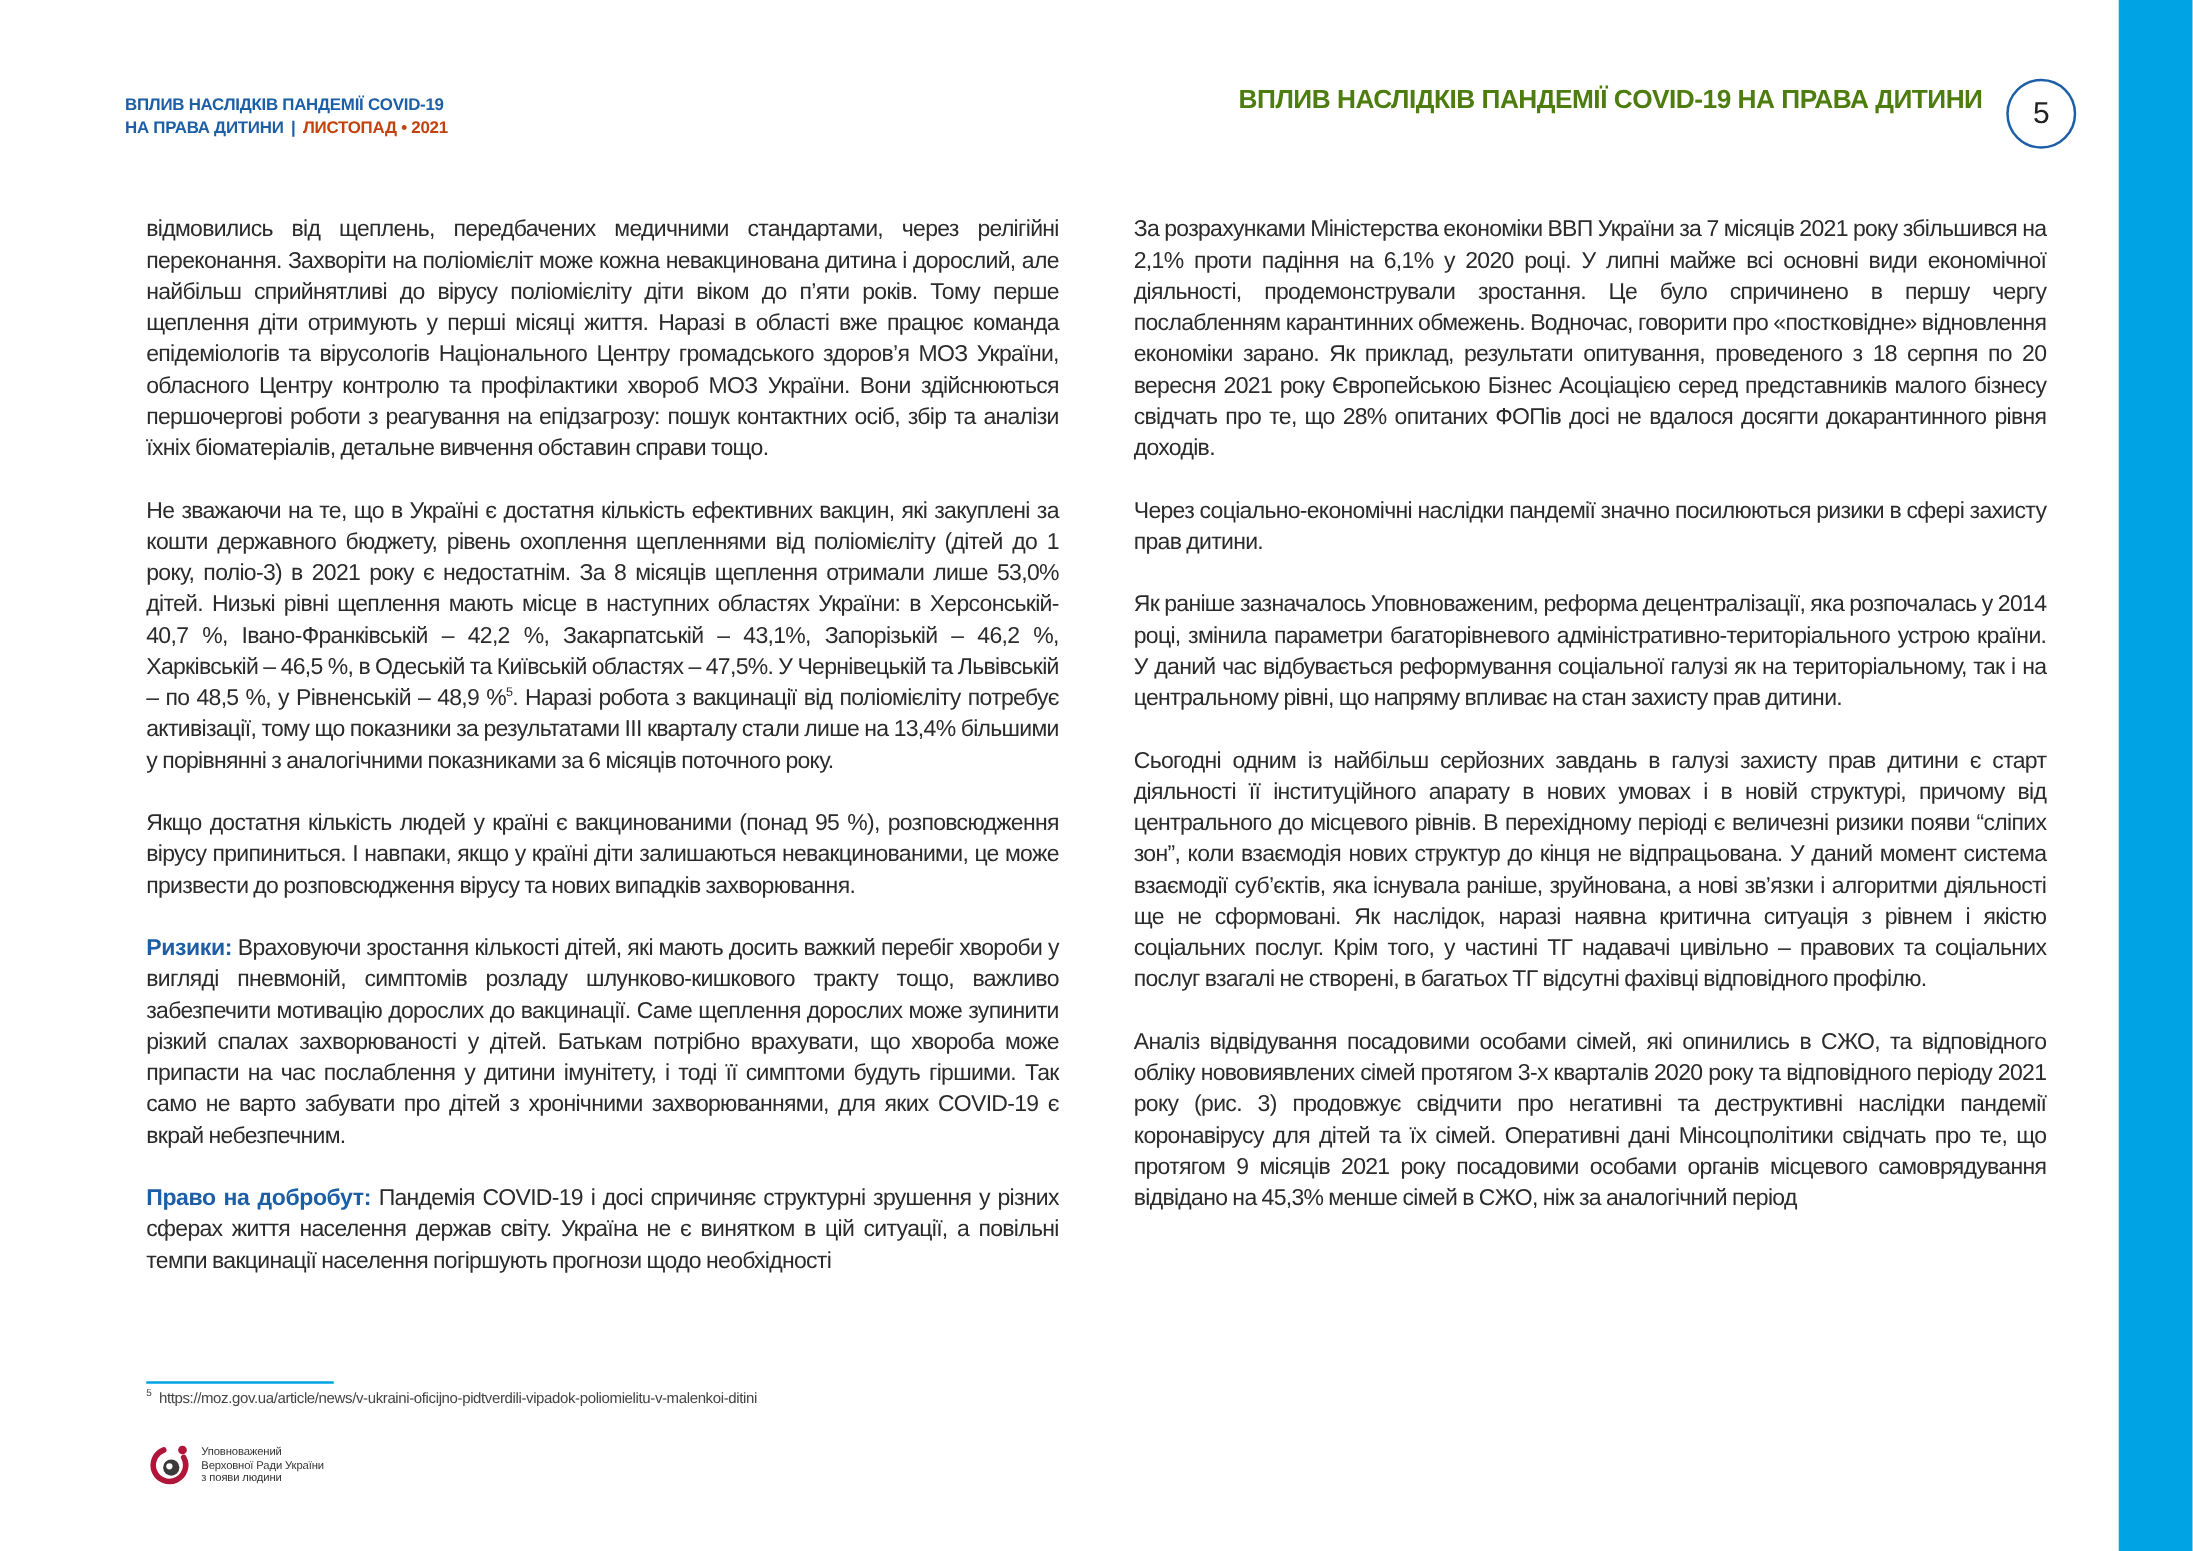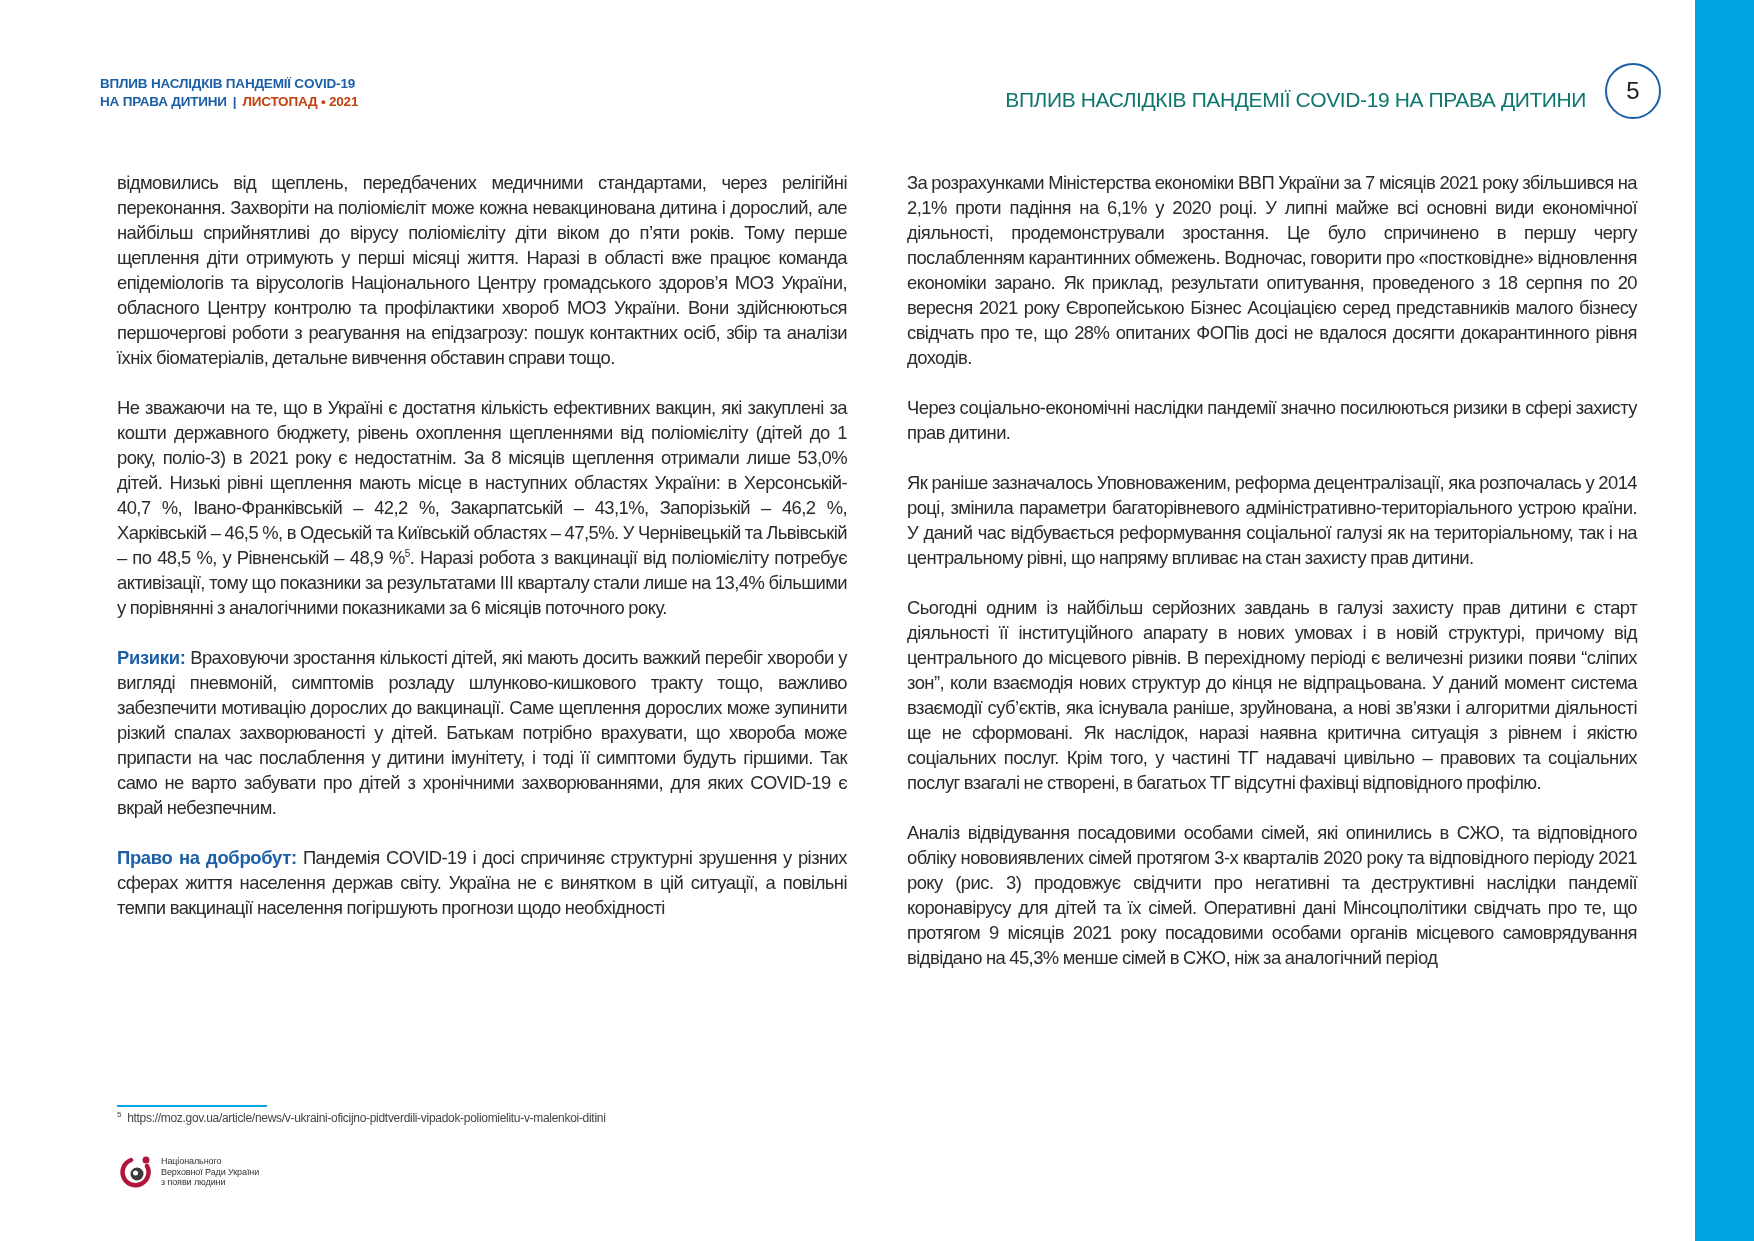--- a/index.html
+++ b/index.html
@@ -14,23 +14,24 @@
     background: #00a3e4;
   }
   .hdr-left {
     position: absolute; left: 100px; top: 75px;
     font-size: 13.5px; font-weight: bold; line-height: 18px;
     color: #1c5fa6; letter-spacing: -0.2px;
   }
   .hdr-left .grey { color: #c2410c; }
   .hdr-left .sep { color: #1c5fa6; margin: 0 6px; }
   .hdr-right {
-    position: absolute; right: 168px; top: 88px;
-    font-size: 21px; color: #0f766e; letter-spacing: -0.4px;
+    position: absolute; right: 168px; top: 68px;
+    font-size: 21px; color: #4d7c0f; letter-spacing: -0.4px;
     white-space: nowrap;
+    font-weight: bold;
   }
   .page-circle {
     position: absolute; left: 1605px; top: 63px; width: 56px; height: 56px;
     border: 2px solid #1c5fa6; border-radius: 50%;
     box-sizing: border-box;
     display: flex; align-items: center; justify-content: center;
     font-size: 24px; color: #222; font-weight: normal;
   }
   .col {
     position: absolute; top: 170px; width: 730px;
@@ -75,20 +76,21 @@
     <span>НА ПРАВА ДИТИНИ</span><span class="sep">|</span><span class="grey">ЛИСТОПАД • 2021</span>
   </div>
 </div>
 
 <div class="hdr-right">ВПЛИВ НАСЛІДКІВ ПАНДЕМІЇ COVID-19 НА ПРАВА ДИТИНИ</div>
 <div class="page-circle">5</div>
 
 <div class="col left">
   <p>відмовились від щеплень, передбачених медичними стандартами, через релігійні переконання. Захворіти на поліомієліт може кожна невакцинована дитина і дорослий, але найбільш сприйнятливі до вірусу поліомієліту діти віком до п’яти років. Тому перше щеплення діти отримують у перші місяці життя. Наразі в області вже працює команда епідеміологів та вірусологів Національного Центру громадського здоров’я МОЗ України, обласного Центру контролю та профілактики хвороб МОЗ України. Вони здійснюються першочергові роботи з реагування на епідзагрозу: пошук контактних осіб, збір та аналізи їхніх біоматеріалів, детальне вивчення обставин справи тощо.</p>
   <p><span>Не зважаючи на те, що в Україні є достатня кількість ефективних вакцин, які закуплені за кошти державного бюджету, рівень охоплення щепленнями від поліомієліту (дітей до 1 року, поліо-3) в 2021 року є недостатнім. За 8 місяців щеплення отримали лише 53,0% дітей. Низькі рівні щеплення мають місце в наступних областях України: в Херсонській- 40,7 %, Івано-Франківській – 42,2 %, Закарпатській – 43,1%, Запорізькій – 46,2 %, Харківській – 46,5 %, в Одеській та Київській областях – 47,5%. У Чернівецькій та Львівській – по 48,5 %, у Рівненській – 48,9 %</span><sup>5</sup><span>. Наразі робота з вакцинації від поліомієліту потребує активізації, тому що показники за результатами III кварталу стали лише на 13,4% більшими у порівнянні з аналогічними показниками за 6 місяців поточного року.</span></p>
+  <p>Якщо достатня кількість людей у країні є вакцинованими (понад 95 %), розповсюдження вірусу припиниться. І навпаки, якщо у країні діти залишаються невакцинованими, це може призвести до розповсюдження вірусу та нових випадків захворювання.</p>
   <p><span class="lead">Ризики:</span><span> Враховуючи зростання кількості дітей, які мають досить важкий перебіг хвороби у вигляді пневмоній, симптомів розладу шлунково-кишкового тракту тощо, важливо забезпечити мотивацію дорослих до вакцинації. Саме щеплення дорослих може зупинити різкий спалах захворюваності у дітей. Батькам потрібно врахувати, що хвороба може припасти на час послаблення у дитини імунітету, і тоді її симптоми будуть гіршими. Так само не варто забувати про дітей з хронічними захворюваннями, для яких COVID-19 є вкрай небезпечним.</span></p>
   <p><span class="lead">Право на добробут:</span><span> Пандемія COVID-19 і досі спричиняє структурні зрушення у різних сферах життя населення держав світу. Україна не є винятком в цій ситуації, а повільні темпи вакцинації населення погіршують прогнози щодо необхідності</span></p>
 </div>
 
 <div class="col right">
   <p>За розрахунками Міністерства економіки ВВП України за 7 місяців 2021 року збільшився на 2,1% проти падіння на 6,1% у 2020 році. У липні майже всі основні види економічної діяльності, продемонстрували зростання. Це було спричинено в першу чергу послабленням карантинних обмежень. Водночас, говорити про «постковідне» відновлення економіки зарано. Як приклад, результати опитування, проведеного з 18 серпня по 20 вересня 2021 року Європейською Бізнес Асоціацією серед представників малого бізнесу свідчать про те, що 28% опитаних ФОПів досі не вдалося досягти докарантинного рівня доходів.</p>
   <p>Через соціально-економічні наслідки пандемії значно посилюються ризики в сфері захисту прав дитини.</p>
   <p>Як раніше зазначалось Уповноваженим, реформа децентралізації, яка розпочалась у 2014 році, змінила параметри багаторівневого адміністративно-територіального устрою країни. У даний час відбувається реформування соціальної галузі як на територіальному, так і на центральному рівні, що напряму впливає на стан захисту прав дитини.</p>
   <p>Сьогодні одним із найбільш серйозних завдань в галузі захисту прав дитини є старт діяльності її інституційного апарату в нових умовах і в новій структурі, причому від центрального до місцевого рівнів. В перехідному періоді є величезні ризики появи “сліпих зон”, коли взаємодія нових структур до кінця не відпрацьована. У даний момент система взаємодії суб’єктів, яка існувала раніше, зруйнована, а нові зв’язки і алгоритми діяльності ще не сформовані. Як наслідок, наразі наявна критична ситуація з рівнем і якістю соціальних послуг. Крім того, у частині ТГ надавачі цивільно – правових та соціальних послуг взагалі не створені, в багатьох ТГ відсутні фахівці відповідного профілю.</p>
   <p>Аналіз відвідування посадовими особами сімей, які опинились в СЖО, та відповідного обліку нововиявлених сімей протягом 3-х кварталів 2020 року та відповідного періоду 2021 року (рис. 3) продовжує свідчити про негативні та деструктивні наслідки пандемії коронавірусу для дітей та їх сімей. Оперативні дані Мінсоцполітики свідчать про те, що протягом 9 місяців 2021 року посадовими особами органів місцевого самоврядування відвідано на 45,3% менше сімей в СЖО, ніж за аналогічний період</p>
@@ -100,17 +102,17 @@
 </div>
 
 <div class="logo">
   <svg class="logo-mark" viewBox="0 0 36 36">
     <path d="M28 12 A13 13 0 1 1 12 6" fill="none" stroke="#b0163a" stroke-width="4.5" stroke-linecap="round"></path>
     <circle cx="18" cy="20" r="6.5" fill="#3a3a3a"></circle>
     <circle cx="16.5" cy="19" r="2.5" fill="#ffffff"></circle>
     <circle cx="27" cy="6" r="3.5" fill="#b0163a"></circle>
   </svg>
   <div class="logo-text">
-    <div>Національного</div>
+    <div>Уповноважений</div>
     <div>Верховної Ради України</div>
     <div>з появи людини</div>
   </div>
 </div>
 
 </body></html>

